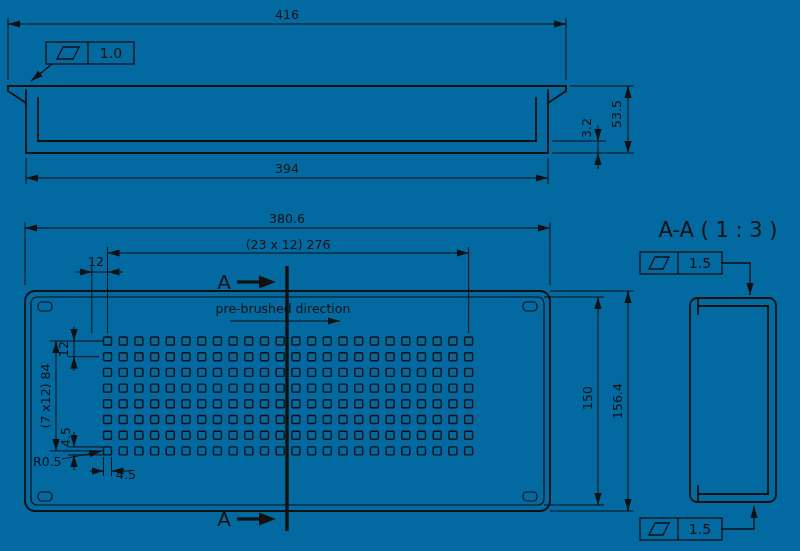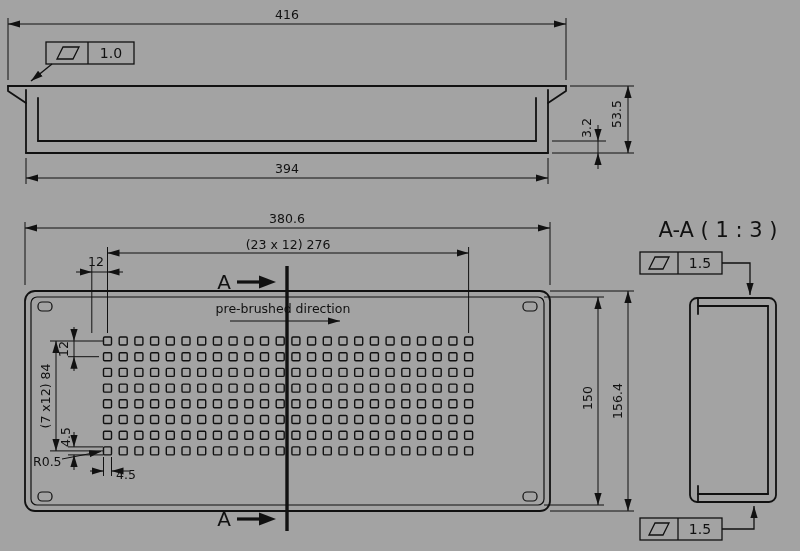--- a/index.html
+++ b/index.html
@@ -1,16 +1,16 @@
 <!DOCTYPE html>
 <html><head>
 <meta charset="utf-8">
 <style>
   html,body{margin:0;padding:0;background:#fff;}
-  .sheet{position:relative;width:800px;height:551px;background:#a3a3a3;overflow:hidden;
+  .sheet{position:relative;width:800px;height:551px;background:#0369a1;overflow:hidden;
          font-family:"DejaVu Sans",sans-serif;}
   svg{display:block;}
   svg text{fill:#111;font-size:12.5px;font-family:"DejaVu Sans",sans-serif;}
   .obj path,.obj rect,.obj line{fill:none;stroke:#111;stroke-width:1.8;stroke-linejoin:round;stroke-linecap:round;}
   .thin path,.thin rect{fill:none;stroke:#111;stroke-width:1.2;}
   .dim path,.dim line{fill:none;stroke:#111;stroke-width:1;}
   .fcf rect,.fcf polygon,.fcf path{fill:none;stroke:#111;stroke-width:1.3;}
   .fcf text{font-size:14px;}
   .plane{stroke:#111;stroke-width:3.4;fill:none;}
   .bigarrow{fill:#111;stroke:none;}

